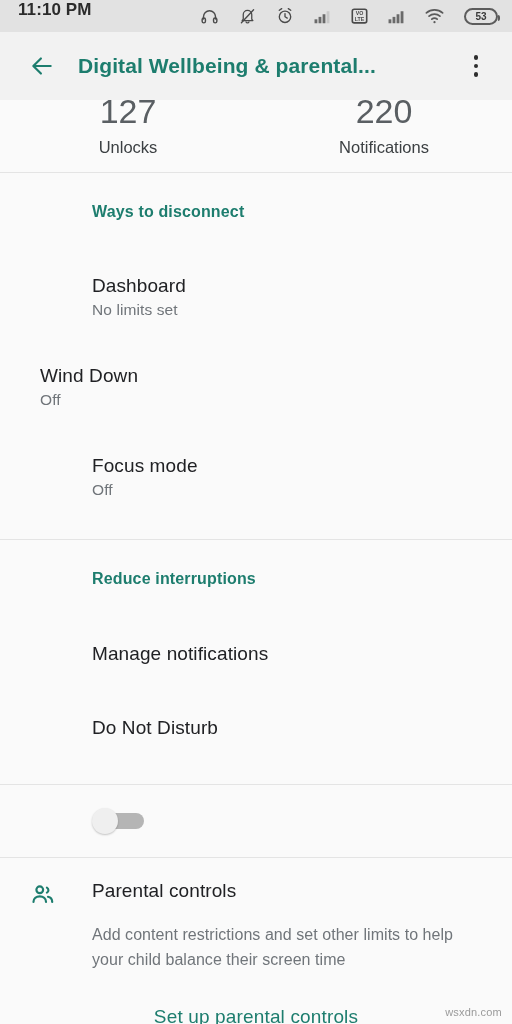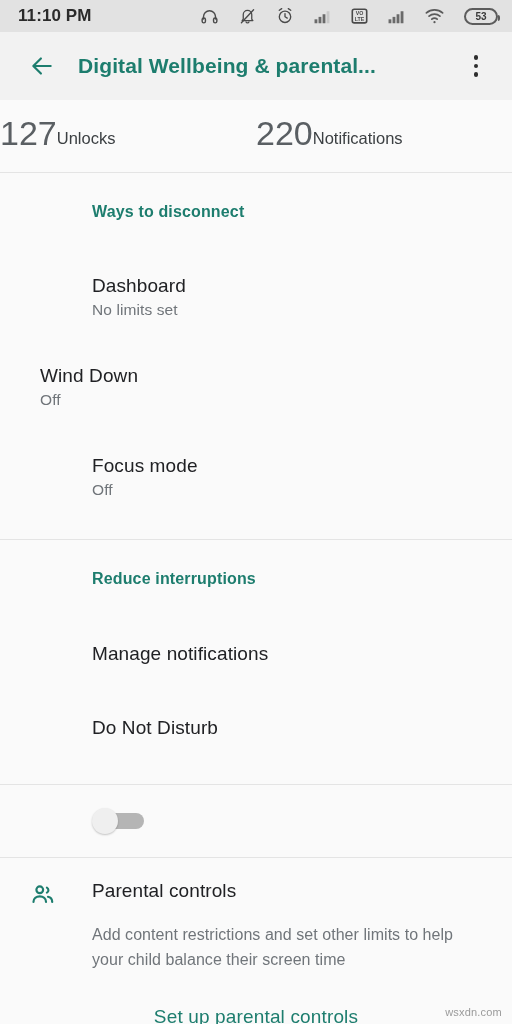--- a/index.html
+++ b/index.html
@@ -14,21 +14,21 @@
     width:512px; height:1024px;
     overflow:hidden;
     background:#fafafa;
   }
 
   
   .status-bar {
     position:absolute; top:0; left:0;
     width:512px; height:32px;
     background:#e2e2e2;
-    display:flex; align-items:center;
+    display:flex; 
     padding:0 14px 0 18px;
   }
   .status-clock {
     font-size:17px; font-weight:bold; color:#2b2b2b;
     letter-spacing:0.1px;
   }
   .status-icons {
     margin-left:auto;
     display:flex; align-items:center; gap:20px;
   }
@@ -87,21 +87,21 @@
 
   
   .stats {
     position:relative;
     height:140px;
     display:flex;
     padding-top:62px;
   }
   .stat {
     flex:1 1 0;
-    display:flex; flex-direction:row; align-items:center;
+    display:flex; flex-direction:column; align-items:center;
   }
   .stat-num {
     font-size:34px; color:#5a5f63; line-height:34px;
   }
   .stat-label {
     font-size:16.5px; color:#3c4043; margin-top:10px;
   }
 
   .divider { height:1px; background:#e4e4e4; width:100%; }
 

